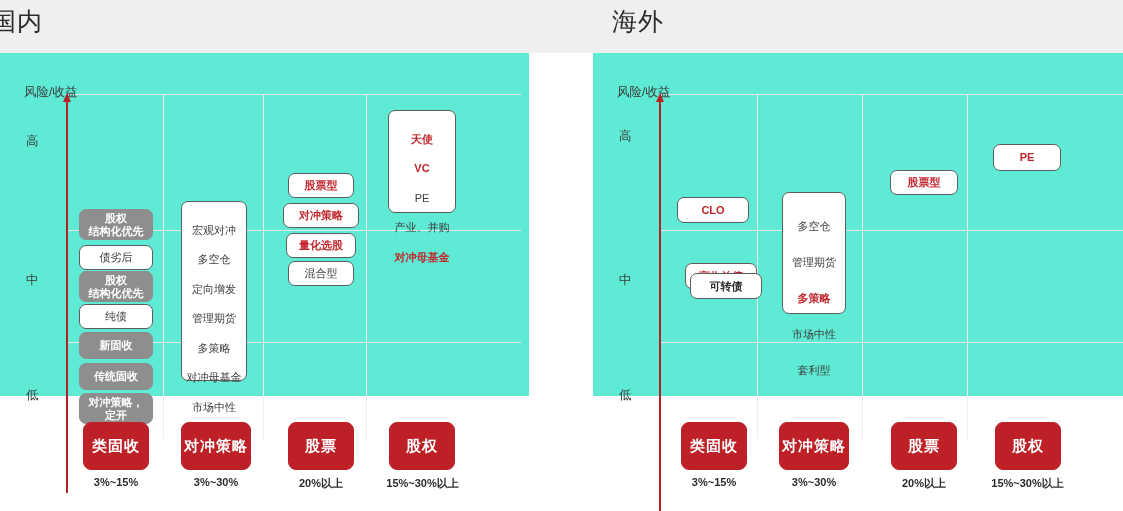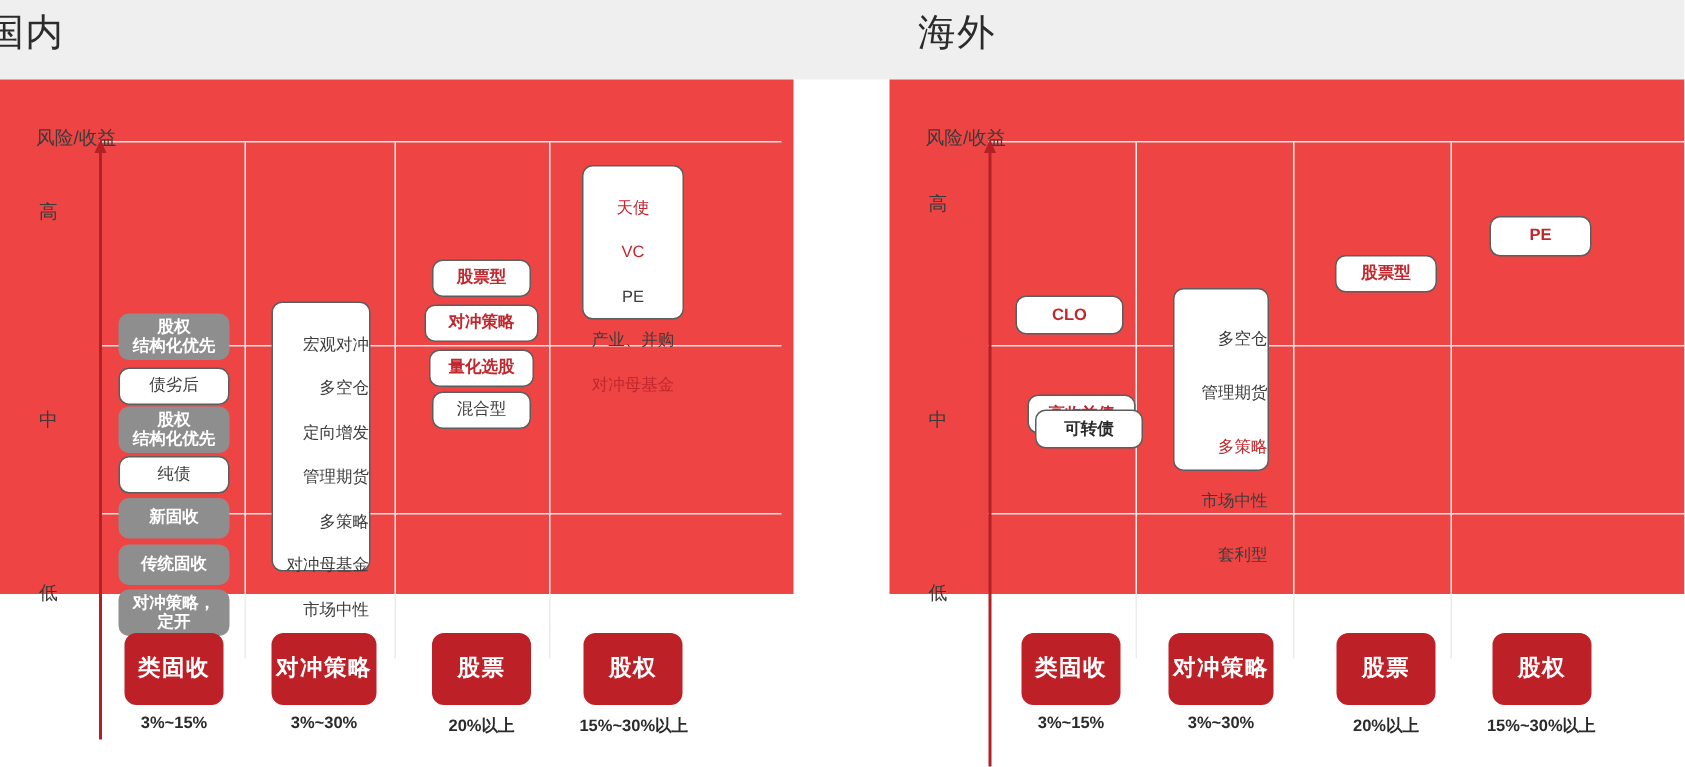--- a/index.html
+++ b/index.html
@@ -18,21 +18,21 @@
     position:absolute;top:5px;
     font-size:25px;color:#2b2b2b;letter-spacing:1px;
     font-family:"Liberation Sans","DejaVu Sans",sans-serif;
     white-space:nowrap;
   }
   #title-left{left:-9px;}
   #title-right{left:612px;}
 
   
   .panel{
-    position:absolute;top:53px;height:343px;background:#ef4444;
+    position:absolute;top:53px;height:343px;background:#5eead4;
   }
   #panel-left{left:0;width:529px;}
   #panel-right{left:593px;width:530px;}
 
   
   .chart{position:absolute;left:0;top:0;width:100%;height:100%;}
 
   .axis-caption{
     position:absolute;font-size:12.5px;color:#3a3a3a;white-space:nowrap;
   }
@@ -55,35 +55,35 @@
   .node{
     position:absolute;box-sizing:border-box;
     display:flex;align-items:center;justify-content:center;
     text-align:center;line-height:1.18;
     font-size:11px;white-space:pre-line;
   }
   .node.outline{
     background:#ffffff;border:1px solid #5d5d5d;border-radius:7px;
     color:#2b2b2b;font-weight:bold;
   }
-  .node.outline.plain{font-weight:normal;color:#3d3d3d;text-align:right;}
+  .node.outline.plain{font-weight:normal;color:#3d3d3d;}
   .node.outline.red{color:#c1272d;font-weight:bold;}
   .node.gray{
     background:#8e8e8e;border-radius:7px;color:#ffffff;font-weight:bold;
     border:1px solid #8e8e8e;
   }
   .node.solidred{
     background:#bd2026;border-radius:8px;color:#ffffff;font-weight:bold;
     font-size:15px;letter-spacing:1px;border:1px solid #bd2026;
   }
   .node.stack{
     display:block;padding-top:7px;
   }
   .node.stack .line{display:block;font-size:11px;line-height:1.5;}
-  .node.stack .line.red{color:#c1272d;font-weight:normal;}
+  .node.stack .line.red{color:#c1272d;font-weight:bold;}
   .node.stack .line.dark{color:#3d3d3d;font-weight:normal;}
 
   .range-label{
     position:absolute;font-size:11px;font-weight:bold;color:#2b2b2b;
     text-align:center;white-space:nowrap;
   }
 </style>
 </head>
 <body>
 

